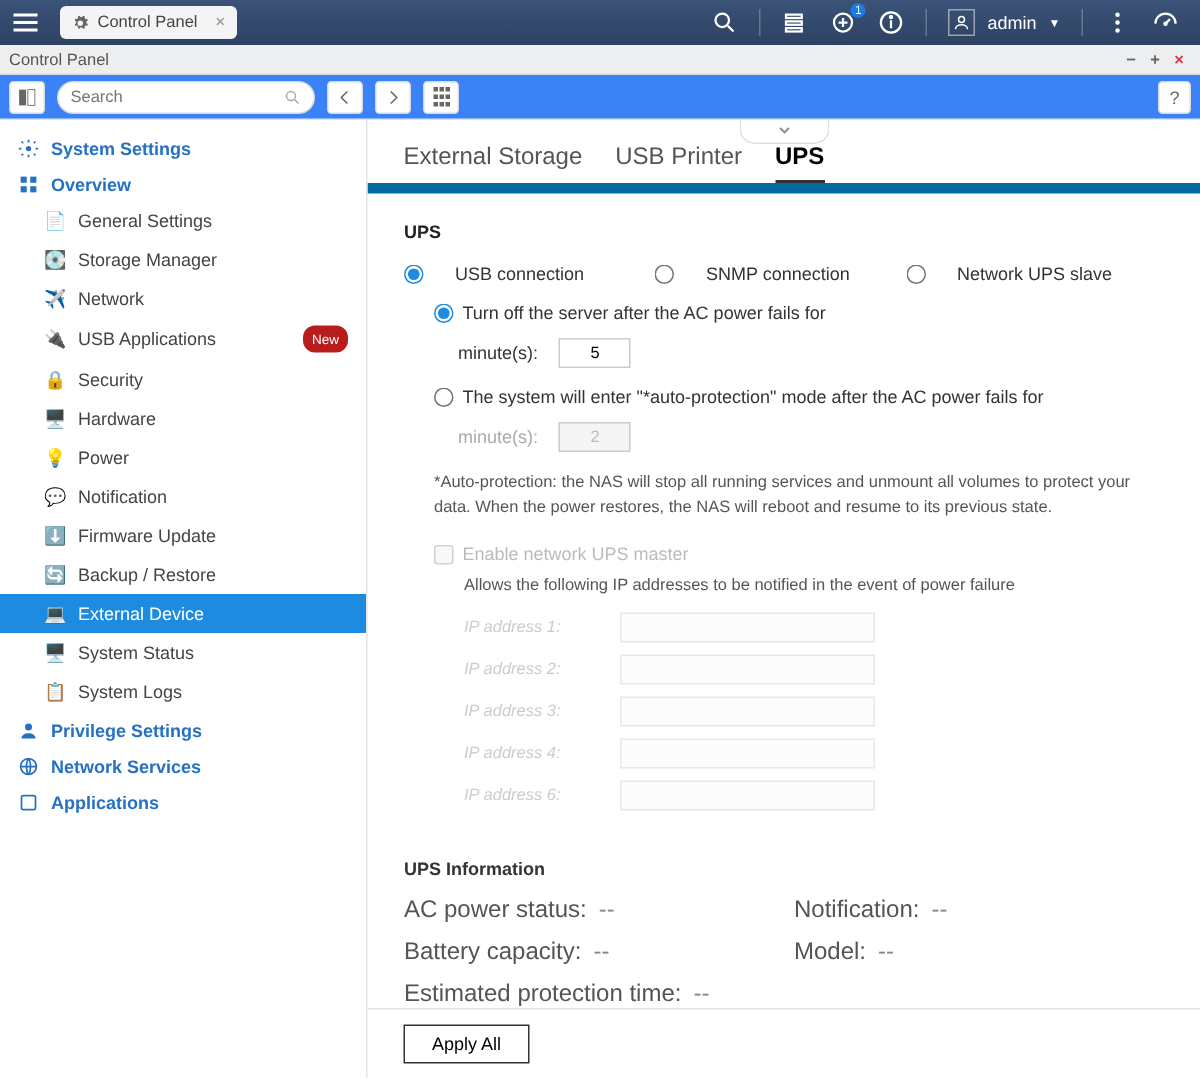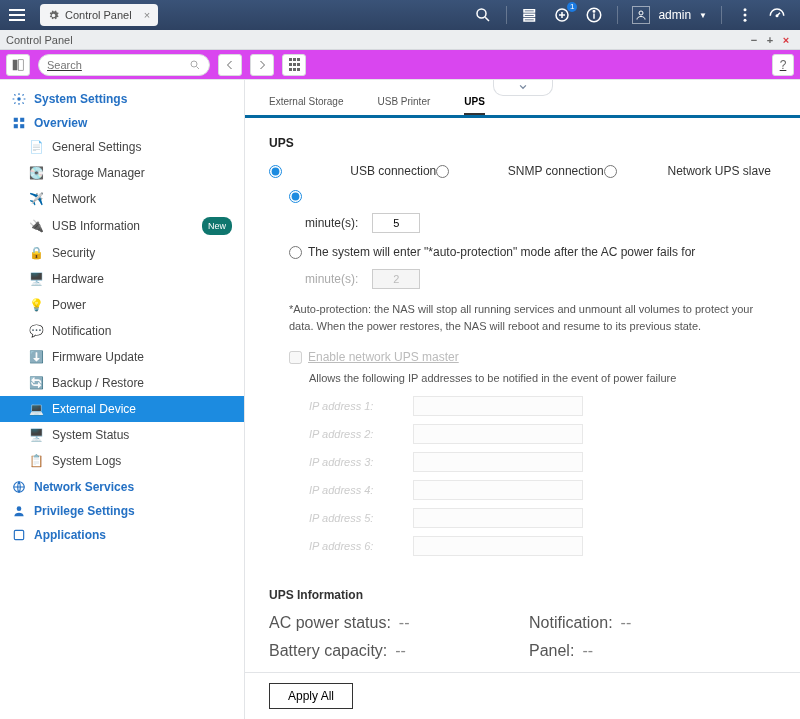--- a/index.html
+++ b/index.html
@@ -23,67 +23,67 @@
   .user-box .name { font-size: 12px; }
   .user-box .caret { font-size: 8px; }
 
   
   .winbar { height: 20px; background: #eceef0; border-bottom: 1px solid #d5d8dc; display: flex; align-items: center; padding: 0 6px; font-size: 11px; color: #555; }
   .winbar .title { flex: 1; }
   .winbar .wbtn { width: 16px; height: 16px; display: flex; align-items: center; justify-content: center; cursor: pointer; color: #666; font-weight: bold; }
   .winbar .wbtn.close { color: #d9363e; }
 
   
-  .toolbar { height: 30px; background: #d946ef; border-bottom: 1px solid #e2e4e7; display: flex; align-items: center; padding: 0 6px; gap: 8px; text-decoration: underline; }
+  .toolbar { height: 30px; background: #3b82f6; border-bottom: 1px solid #e2e4e7; display: flex; align-items: center; padding: 0 6px; gap: 8px; }
   .tbtn { width: 24px; height: 22px; border: 1px solid #d8dadd; border-radius: 3px; background: #fff; display: flex; align-items: center; justify-content: center; cursor: pointer; }
   .tbtn.grid span { width: 3px; height: 3px; background: #666; margin: 0.5px; }
   .tbtn.grid { flex-wrap: wrap; padding: 3px; display: flex; }
   .tbtn.grid .gridwrap { display: grid; grid-template-columns: repeat(3, 3px); grid-gap: 1px; }
   .searchbox { flex: 0 0 140px; height: 22px; border: 1px solid #d8dadd; border-radius: 11px; display: flex; align-items: center; padding: 0 8px; color: #999; font-size: 11px; background: #fff; }
   .searchbox input { border: none; outline: none; flex: 1; font-size: 11px; color: #333; background: transparent; }
   .toolbar .spacer { flex: 1; }
   .helpbtn { width: 22px; height: 22px; border: 1px solid #d8dadd; border-radius: 3px; background: #fff; display: flex; align-items: center; justify-content: center; cursor: pointer; color: #666; margin-left: auto; }
 
   
   .main { display: flex; height: calc(719px - 30px - 20px - 30px); }
   .sidebar { width: 245px; border-right: 1px solid #e2e4e7; overflow-y: auto; padding: 6px 0; }
   .content { flex: 1; display: flex; flex-direction: column; position: relative; overflow: hidden; }
 
   
   .side-section { padding: 6px 12px 4px 12px; color: #2571c4; font-weight: 600; font-size: 12px; display: flex; align-items: center; gap: 8px; cursor: pointer; }
   .side-item { padding: 5px 12px 5px 30px; display: flex; align-items: center; gap: 8px; font-size: 12px; color: #444; cursor: pointer; line-height: 16px; }
   .side-item.active { background: #1c8be0; color: #fff; }
   .side-item .iicon { width: 14px; height: 14px; flex-shrink: 0; display: flex; align-items: center; justify-content: center; }
-  .side-item .new-badge { background: #0f766e; color: #fff; border-radius: 8px; font-size: 9px; padding: 1px 6px; margin-left: auto; }
+  .side-item .new-badge { background: #b91c1c; color: #fff; border-radius: 8px; font-size: 9px; padding: 1px 6px; margin-left: auto; }
   .side-section .icon { width: 14px; height: 14px; }
 
   
   .notch { position: absolute; top: -2px; left: 50%; transform: translateX(-50%); width: 60px; height: 18px; border: 1px solid #dcdfe3; border-top: none; border-radius: 0 0 10px 10px; background: #fff; display: flex; align-items: center; justify-content: center; color: #7a8aa0; cursor: pointer; font-size: 12px; z-index: 2; }
 
   
-  .tabs { display: flex; gap: 34px; padding: 16px 24px 0 24px; border-bottom: 3px solid #0369a1; font-size: 10px; color: #555; }
+  .tabs { display: flex; gap: 22px; padding: 16px 24px 0 24px; border-bottom: 7px solid #0369a1; font-size: 16px; color: #555; }
   .tab { padding-bottom: 6px; cursor: pointer; }
   .tab.active { color: #000; border-bottom: 2px solid #333; font-weight: 600; }
 
   
   .scroll { flex: 1; overflow-y: auto; padding: 14px 24px 10px 24px; }
   .section-title { font-weight: 700; font-size: 12px; margin: 4px 0 14px 0; color: #222; }
 
   .radio-row { display: flex; align-items: center; gap: 8px; margin-bottom: 12px; }
   .radio-row.triple { justify-content: flex-start; gap: 0; }
-  .radio-row.triple > label { flex: 0 0 33%; display: flex; align-items: center; gap: 21px; justify-content: space-between; }
+  .radio-row.triple > label { flex: 0 0 33%; display: flex; align-items: center; gap: 21px; }
   .sub-block { margin-left: 20px; margin-bottom: 10px; }
   .sub-option { display: flex; align-items: center; gap: 6px; margin-bottom: 10px; font-size: 12px; }
   .sub-indent { margin-left: 16px; display: flex; align-items: center; gap: 14px; margin-bottom: 12px; }
   .sub-indent.disabled { color: #aaa; }
   .numinput { width: 48px; height: 20px; border: 1px solid #ccc; text-align: center; font-size: 11px; }
   .numinput:disabled { background: #f5f5f5; color: #bbb; }
   .note { font-size: 11px; color: #555; line-height: 1.5; margin-left: 20px; margin-bottom: 16px; }
 
-  .checkbox-row { display: flex; align-items: center; gap: 6px; color: #bbb; margin-left: 20px; margin-bottom: 8px; text-decoration: underline; }
+  .checkbox-row { display: flex; align-items: center; gap: 6px; color: #bbb; margin-left: 20px; margin-bottom: 8px; }
   .checkbox-row input[type=checkbox] { accent-color: #1c8be0; }
   .subdesc { font-size: 11px; color: #555; margin-left: 40px; margin-bottom: 12px; }
 
   .ip-row { display: flex; align-items: center; gap: 14px; margin-left: 40px; margin-bottom: 8px; }
   .ip-row label { width: 90px; font-size: 11px; color: #ccc; font-style: italic; }
   .ip-row input { width: 170px; height: 20px; border: 1px solid #e8e8e8; background: #fcfcfc; font-size: 11px; padding: 0 6px; }
 
   .info-section { margin-top: 32px; }
   .info-section h4 { font-size: 12px; font-weight: 700; margin-bottom: 12px; }
   .info-grid { font-size: 16px; color: #555; }
@@ -249,21 +249,21 @@
     <div class="side-item">
       <span class="iicon">💽</span>
       <span>Storage Manager</span>
     </div>
     <div class="side-item">
       <span class="iicon">✈️</span>
       <span>Network</span>
     </div>
     <div class="side-item">
       <span class="iicon">🔌</span>
-      <span>USB Information</span>
+      <span>USB Applications</span>
       <span class="new-badge">New</span>
     </div>
     <div class="side-item">
       <span class="iicon">🔒</span>
       <span>Security</span>
     </div>
     <div class="side-item">
       <span class="iicon">🖥️</span>
       <span>Hardware</span>
     </div>
@@ -289,33 +289,33 @@
     </div>
     <div class="side-item">
       <span class="iicon">🖥️</span>
       <span>System Status</span>
     </div>
     <div class="side-item">
       <span class="iicon">📋</span>
       <span>System Logs</span>
     </div>
 
+    <div class="side-section">
+      <svg class="icon" viewBox="0 0 24 24" fill="#2571c4">
+          <circle cx="12" cy="8" r="4"></circle>
+          <path d="M4 21c0-4 4-6 8-6s8 2 8 6"></path>
+        </svg>
+      <span>Privilege Settings</span>
+    </div>
     <div class="side-section">
       <svg class="icon" viewBox="0 0 24 24" fill="none" stroke="#2571c4" stroke-width="2">
           <circle cx="12" cy="12" r="9"></circle>
           <path d="M3 12h18M12 3c3 3 3 15 0 18M12 3c-3 3-3 15 0 18"></path>
         </svg>
       <span>Network Services</span>
-    </div>
-    <div class="side-section">
-      <svg class="icon" viewBox="0 0 24 24" fill="#2571c4">
-          <circle cx="12" cy="8" r="4"></circle>
-          <path d="M4 21c0-4 4-6 8-6s8 2 8 6"></path>
-        </svg>
-      <span>Privilege Settings</span>
     </div>
     <div class="side-section">
       <svg class="icon" viewBox="0 0 24 24" fill="none" stroke="#2571c4" stroke-width="2">
           <rect x="4" y="4" width="16" height="16" rx="2"></rect>
         </svg>
       <span>Applications</span>
     </div>
   </div>
 
   <div class="content">
@@ -345,20 +345,21 @@
         </label>
         <label>
           <input type="radio" name="conn" style="">
           <span>Network UPS slave</span>
         </label>
       </div>
 
       <div class="sub-block">
         <div class="sub-option">
           <input type="radio" name="act" checked="" style="">
+          <span>Turn off the server after the AC power fails for</span>
         </div>
         <div class="sub-indent">
           <span>minute(s):</span>
           <input class="numinput" type="text" value="5" style="">
         </div>
 
         <div class="sub-option">
           <input type="radio" name="act" style="">
           <span>The system will enter "*auto-protection" mode after the AC power fails for</span>
         </div>
@@ -383,24 +384,20 @@
       <div class="ip-row">
         <label>IP address 2:</label>
         <input type="text" disabled="" style="">
       </div>
       <div class="ip-row">
         <label>IP address 3:</label>
         <input type="text" disabled="" style="">
       </div>
       <div class="ip-row">
         <label>IP address 4:</label>
-        <input type="text" disabled="" style="">
-      </div>
-      <div class="ip-row">
-        <label>IP address 5:</label>
         <input type="text" disabled="" style="">
       </div>
       <div class="ip-row">
         <label>IP address 6:</label>
         <input type="text" disabled="" style="">
       </div>
 
       <div class="info-section">
         <h4>UPS Information</h4>
         <div class="info-grid">
@@ -413,21 +410,21 @@
                 <span class="lbl">Notification:</span>
                 <span class="val">--</span>
               </div>
           </div>
           <div class="info-row">
             <div>
                 <span class="lbl">Battery capacity:</span>
                 <span class="val">--</span>
               </div>
             <div>
-                <span class="lbl">Panel:</span>
+                <span class="lbl">Model:</span>
                 <span class="val">--</span>
               </div>
           </div>
           <div class="info-row">
             <div>
                 <span class="lbl">Estimated protection time:</span>
                 <span class="val">--</span>
               </div>
           </div>
         </div>

